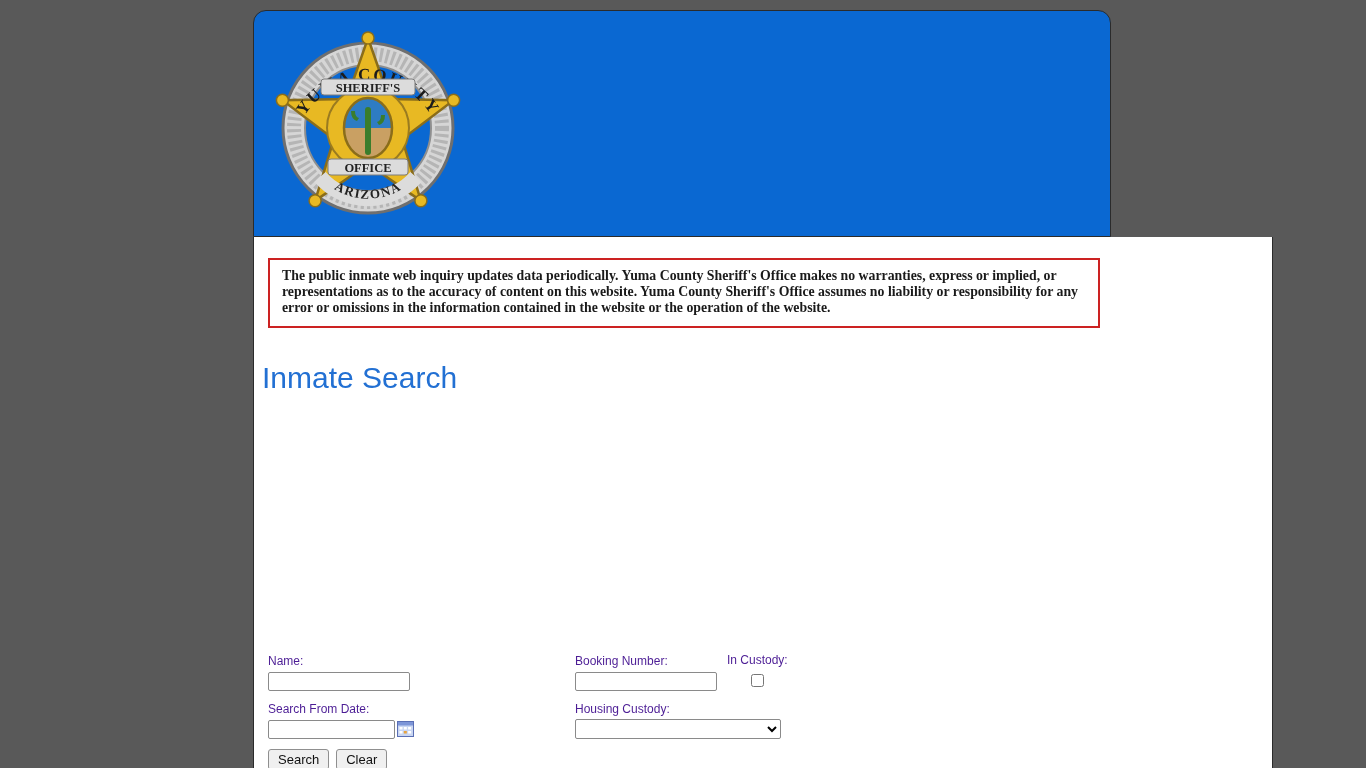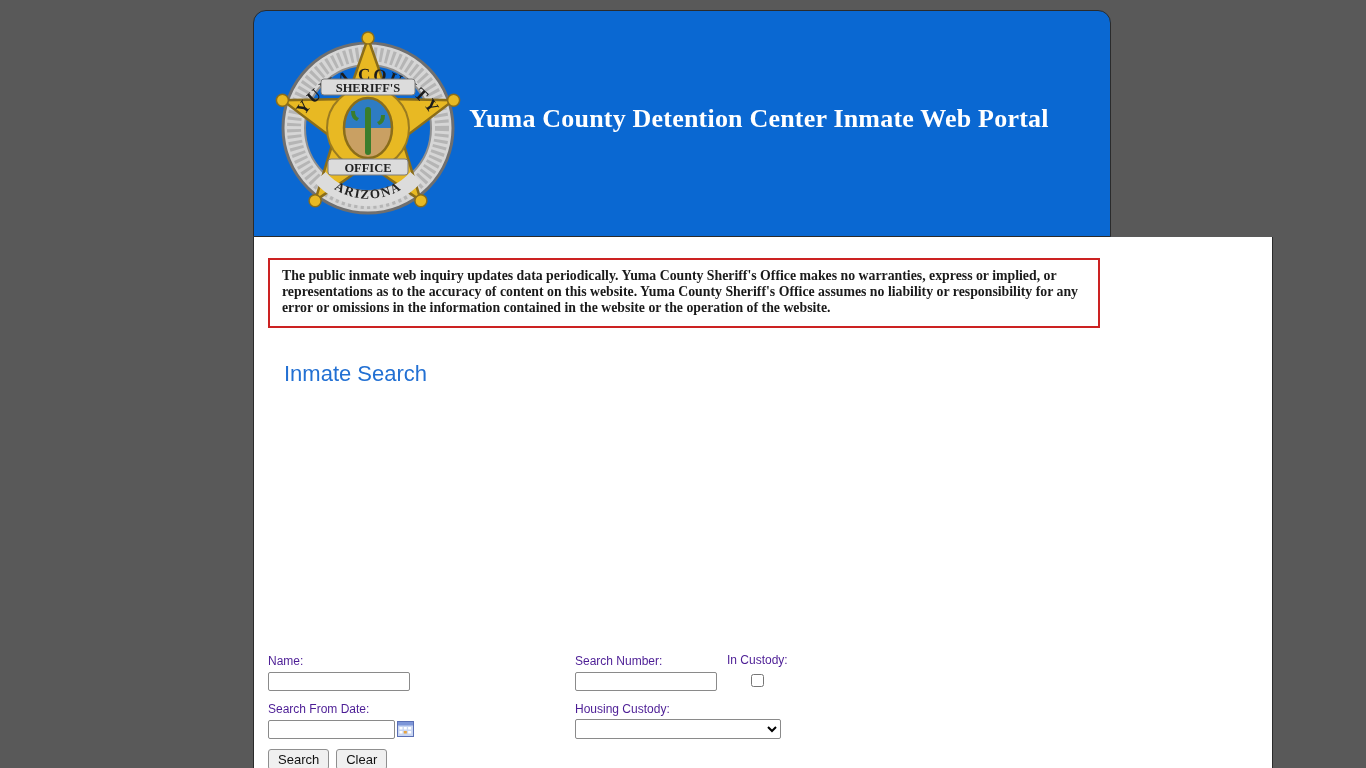--- a/index.html
+++ b/index.html
@@ -15,22 +15,22 @@
                   color:#ffffff; font-family:"Liberation Serif", serif; font-weight:bold;
                   font-size:26px; letter-spacing:0.2px; }
 
   
   .content { position:relative; width:1020px; height:531px; background:#ffffff;
              border-left:1px solid #2b2b2b; border-right:1px solid #2b2b2b; }
   .disclaimer { position:absolute; left:14px; top:21px; width:832px;
                 border:2px solid #CC2222; padding:8px 10px 9px 12px;
                 font-family:"Liberation Serif", serif; font-weight:bold;
                 font-size:13.8px; line-height:16.2px; color:#1a1a1a; }
-  .search-heading { position:absolute; left:30px; top:124px; color:#2270D3;
-                    font-size:22px; font-weight:normal; }
+  .search-heading { position:absolute; left:8px; top:124px; color:#2270D3;
+                    font-size:30px; font-weight:normal; }
 
   .field { position:absolute; }
   .field label { display:block; font-size:12px; color:#4c1d95; margin-bottom:3px; }
   .tbox { width:142px; height:19px; border:1px solid #8a8a8a; border-radius:2px;
           background:#fff; font-size:12px; padding:0 4px; }
   .tbox.date { width:127px; }
   .cal-btn { display:inline-block; vertical-align:middle; width:17px; height:16px;
              margin-left:2px; cursor:pointer; }
   .chk { width:13px; height:13px; margin-top:4px; }
   .sel { width:206px; height:20px; border:1px solid #8a8a8a; border-radius:2px;
@@ -85,35 +85,34 @@
         <rect x="53" y="54" width="94" height="16" rx="3" fill="#dcdcdc" stroke="#7d7d7d"></rect>
         <text x="100" y="66.5" text-anchor="middle" font-family="Liberation Serif, serif" font-size="12.5" font-weight="bold" fill="#222">SHERIFF'S</text>
         <rect x="60" y="134" width="80" height="16" rx="3" fill="#dcdcdc" stroke="#7d7d7d"></rect>
         <text x="100" y="146.5" text-anchor="middle" font-family="Liberation Serif, serif" font-size="12.5" font-weight="bold" fill="#222">OFFICE</text>
         <path d="M 52,152 A 64,64 0 0 0 148,152" fill="none" stroke="#dcdcdc" stroke-width="15"></path>
         <text font-family="Liberation Serif, serif" font-size="13" font-weight="bold" fill="#222" letter-spacing="1.5">
           <textPath href="#arcBot" startOffset="50%" text-anchor="middle">ARIZONA</textPath>
         </text>
       </svg>
     </div>
-    <div class="banner-title">Yuma County Detention Center Inmate Web Portal</div>
   </div>
 
   <div class="content">
 
     <div class="disclaimer static-text">The public inmate web inquiry updates data periodically. Yuma County Sheriff's Office makes no warranties, express or implied, or representations as to the accuracy of content on this website. Yuma County Sheriff's Office assumes no liability or responsibility for any error or omissions in the information contained in the website or the operation of the website.</div>
 
     <h2 class="search-heading">Inmate Search</h2>
 
     <div class="field" style="left:14px; top:417px;">
       <label class="hdr-label">Name:</label>
       <input class="tbox" type="text" value="" style="">
     </div>
     <div class="field" style="left:321px; top:417px;">
-      <label class="hdr-label">Search Number:</label>
+      <label class="hdr-label">Booking Number:</label>
       <input class="tbox" type="text" value="" style="">
     </div>
     <div class="field" style="left:473px; top:416px;">
       <label class="hdr-label">In Custody:</label>
       <input class="chk" type="checkbox" style="margin-left: 24px;">
     </div>
 
     <div class="field" style="left:14px; top:465px;">
       <label class="hdr-label">Search From Date:</label>
       <input class="tbox date" type="text" value="" style=""><span class="cal-btn"><svg width="17" height="16" viewBox="0 0 17 16">

